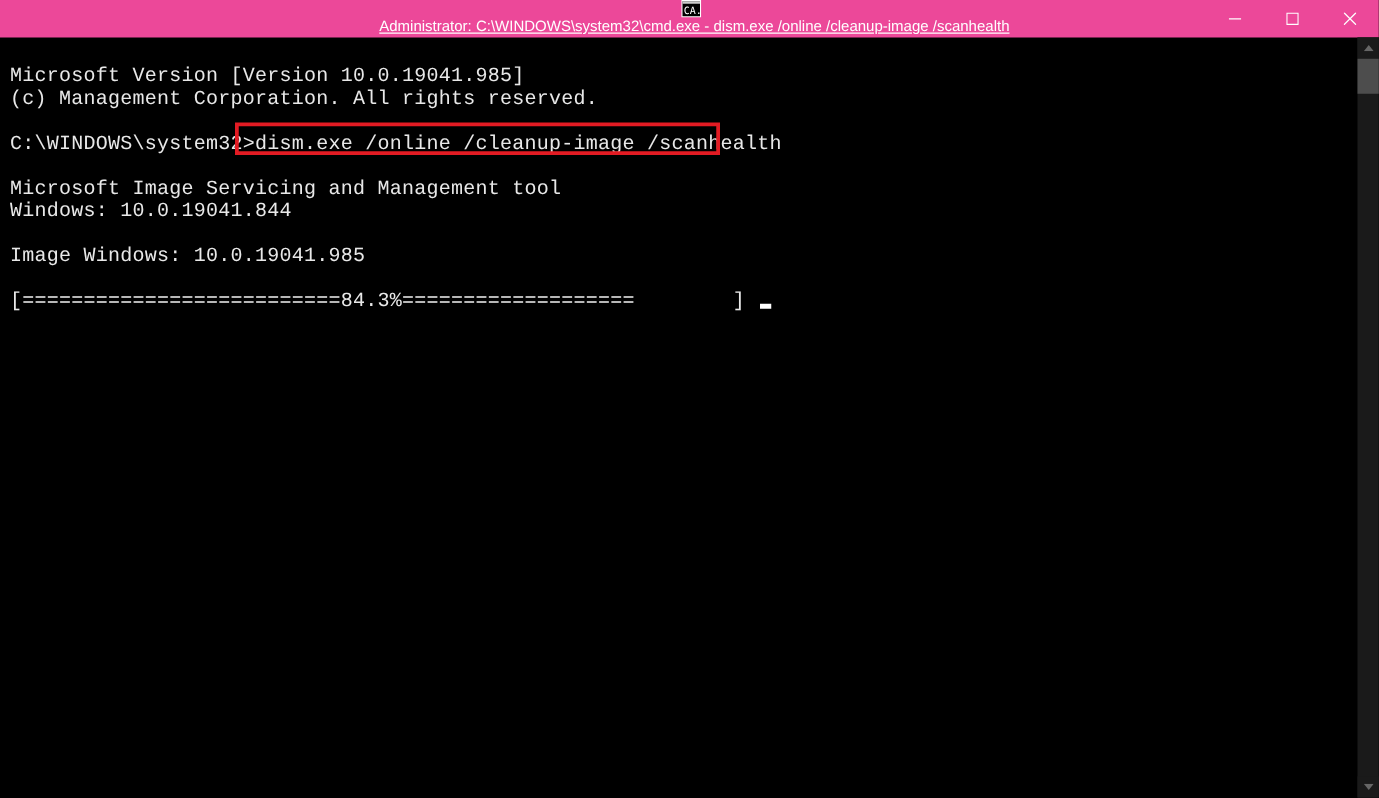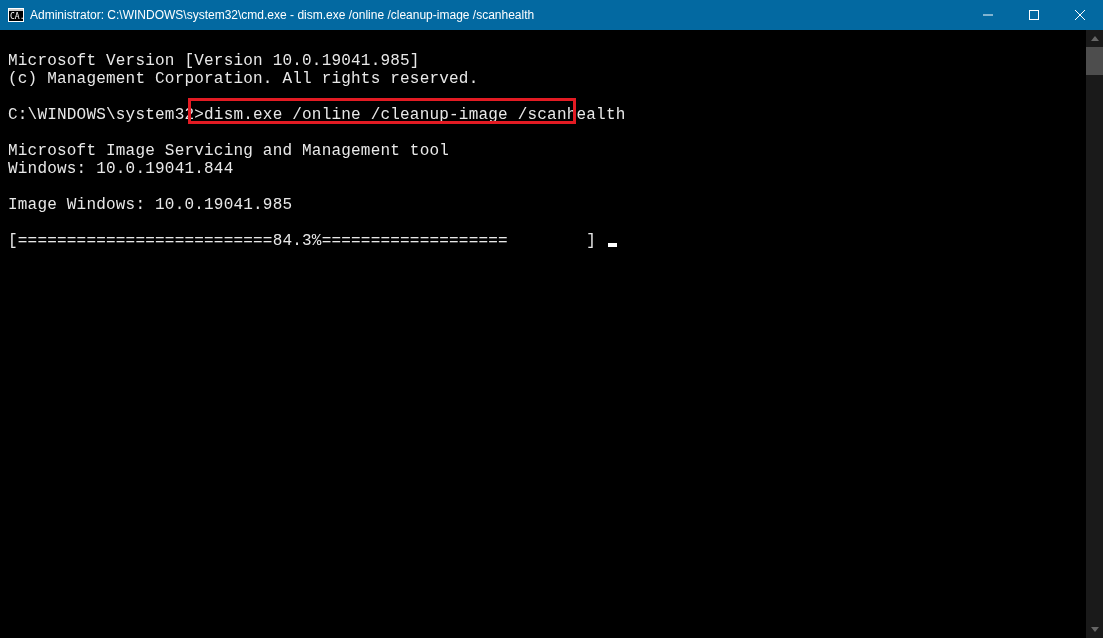--- a/index.html
+++ b/index.html
@@ -8,39 +8,40 @@
       font-family: Consolas, "Courier New", monospace;
       font-size: 16px;
       color: #cccccc;
       width: 1103px;
       height: 638px;
       overflow: hidden;
       position: relative;
     }
     .titlebar {
       height: 30px;
-      background: #0369a1;
+      background: #ec4899;
       display: flex;
       align-items: center;
       padding-left: 8px;
       color: #fff;
       font-family: "Segoe UI", Tahoma, sans-serif;
       font-size: 12px;
       position: relative;
+      flex-direction: column;
     }
     .titlebar-icon {
       width: 16px;
       height: 14px;
       margin-right: 6px;
       display: inline-flex;
       align-items: center;
       justify-content: center;
     }
     .titlebar-icon svg { display: block; }
-    .title-text { white-space: nowrap; }
+    .title-text { white-space: nowrap; text-decoration: underline; }
     .window-controls {
       position: absolute;
       right: 0;
       top: 0;
       height: 30px;
       display: flex;
     }
     .wc-btn {
       width: 46px;
       height: 30px;

